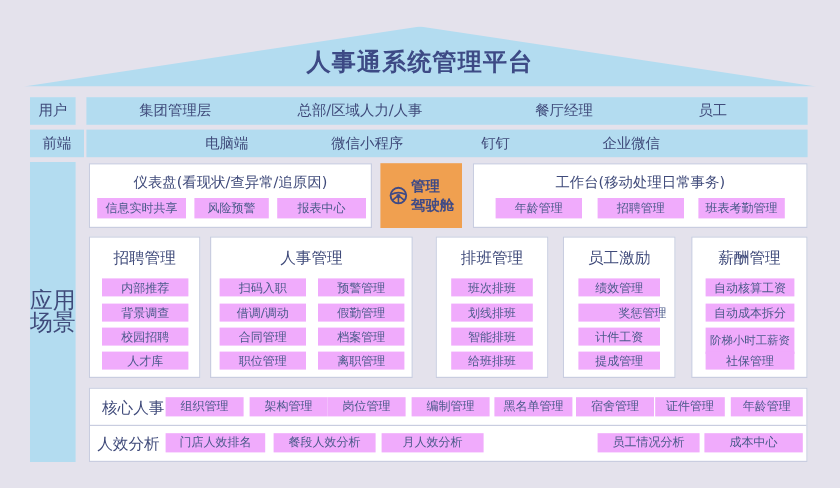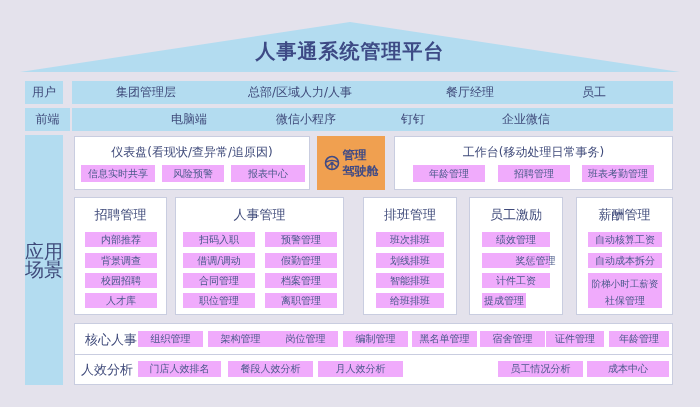--- a/index.html
+++ b/index.html
@@ -138,21 +138,21 @@
   <div class="chip" style="left:12px;top:55px;width:68px;height:15px;">划线排班</div>
   <div class="chip" style="left:12px;top:75px;width:68px;height:15px;">智能排班</div>
   <div class="chip" style="left:12px;top:95px;width:68px;height:15px;">给班排班</div>
 </div>
 
 <div class="box" style="left:469px;top:197px;width:94px;height:118px;">
   <div class="mod-title">员工激励</div>
   <div class="chip" style="left:12px;top:34px;width:68px;height:15px;">绩效管理</div>
   <div class="chip" style="left:12px;top:55px;width:68px;height:15px;padding-left:39px;">奖惩管理</div>
   <div class="chip" style="left:12px;top:75px;width:68px;height:15px;">计件工资</div>
-  <div class="chip" style="left:12px;top:95px;width:44px;height:15px;">提成管理</div>
+  <div class="chip" style="left:12px;top:95px;width:68px;height:15px;">提成管理</div>
 </div>
 
 <div class="box" style="left:576px;top:197px;width:97px;height:118px;">
   <div class="mod-title">薪酬管理</div>
   <div class="chip" style="left:11px;top:34px;width:74px;height:15px;">自动核算工资</div>
   <div class="chip" style="left:11px;top:55px;width:74px;height:15px;">自动成本拆分</div>
   <div class="chip" style="left:11px;top:75px;width:74px;height:22px;font-size:9.5px;">阶梯小时工薪资</div>
   <div class="chip" style="left:11px;top:95px;width:74px;height:15px;">社保管理</div>
 </div>
 

